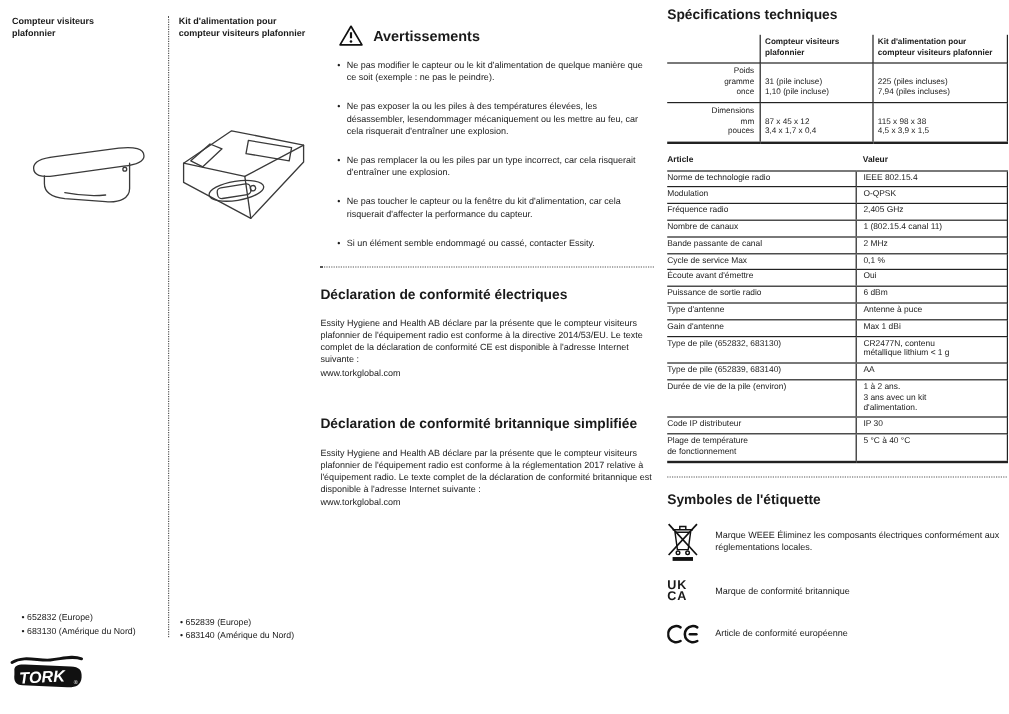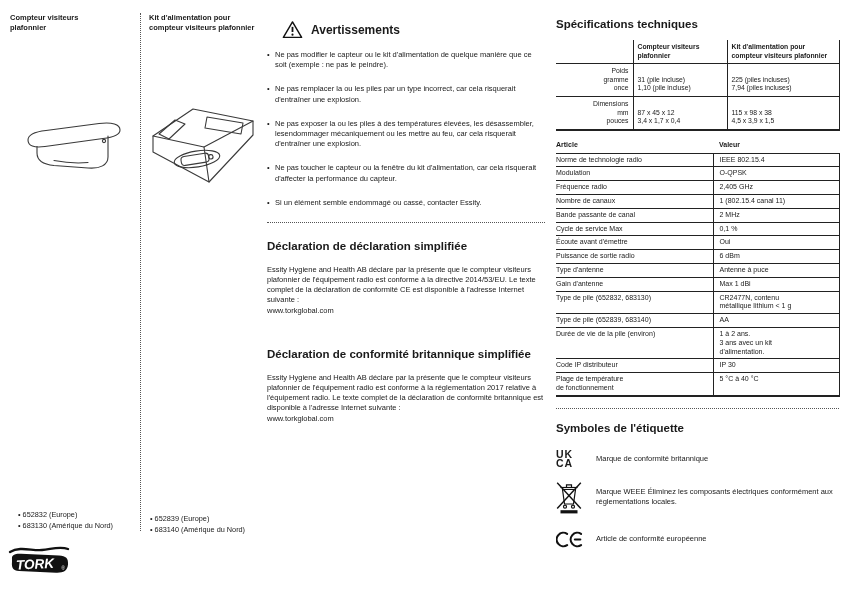--- a/index.html
+++ b/index.html
@@ -18,29 +18,29 @@
   .parts li::before{content:"• ";}
   #parts1{left:18px;top:499px;margin-top:10px;}
   #parts2{left:150px;top:513px;}
   #tork{position:absolute;left:8px;top:545px;}
 
   
   .mid{position:absolute;left:267px;top:20px;width:278px;}
   .warn-head{display:flex;align-items:center;gap:8px;margin:0 0 11px 15px;}
   .warn-title{font-size:12px;font-weight:bold;}
   .warn-list{margin:0;padding:0;list-style:none;font-size:7.5px;line-height:10.2px;}
-  .warn-list li{position:relative;padding-left:8px;margin-bottom:14px;}
+  .warn-list li{position:relative;padding-left:8px;margin-bottom:14px;margin-left:14px;}
   .warn-list li::before{content:"•";position:absolute;left:0;}
   .dotsep{border-top:1.5px dotted #555;height:0;margin-top:14px;}
   .decl-h{font-size:11.5px;font-weight:bold;line-height:13.5px;margin:17px 0 11px;}
   .body-txt{font-size:7.5px;line-height:10.3px;margin:0;}
   .link{font-size:7.5px;line-height:10.3px;margin:0;color:#1a1a1a;text-decoration:none;display:block;}
 
   
-  .right{position:absolute;left:556px;top:18px;width:283px;}
+  .right{position:absolute;left:556px;top:7px;width:283px;}
   .spec-h{font-size:11.5px;font-weight:bold;margin:0 0 10px;}
   table{border-collapse:collapse;width:100%;color:#1a1a1a;}
   .t1{font-size:6.8px;line-height:8.6px;table-layout:fixed;}
   .t1 th,.t1 td{border-right:1px solid #222;padding:3px 4px;font-weight:normal;text-align:left;vertical-align:bottom;}
   .t1 thead th{font-weight:bold;vertical-align:top;border-bottom:1px solid #222;}
   .t1 .rowlab{text-align:right;}
   .t1 tbody tr.r1 td,.t1 tbody tr.r1 th{border-bottom:1px solid #222;}
   .t1 tbody tr.r2 td,.t1 tbody tr.r2 th{border-bottom:2px solid #222;}
   .t2{margin-top:10px;font-size:7px;line-height:8.8px;table-layout:fixed;}
   .t2 thead th{text-align:left;font-weight:bold;padding:0 0 3px 0;border-bottom:1px solid #222;}
@@ -110,29 +110,29 @@
       <svg width="21" height="19" viewBox="0 0 22 20" fill="none" stroke="#111">
         <path d="M11 2 L20.6 18.3 L1.4 18.3 Z" stroke-width="1.5" stroke-linejoin="round"></path>
         <line x1="11" y1="7.2" x2="11" y2="12.6" stroke-width="1.9"></line>
         <circle cx="11" cy="15.4" r="1.15" fill="#111" stroke="none"></circle>
       </svg>
       <span class="warn-title">Avertissements</span>
     </div>
 
     <ul class="warn-list">
       <li>Ne pas modifier le capteur ou le kit d'alimentation de quelque manière que ce soit (exemple : ne pas le peindre).</li>
+      <li>Ne pas exposer la ou les piles à des températures élevées, les désassembler, lesendommager mécaniquement ou les mettre au feu, car cela risquerait d'entraîner une explosion.</li>
       <li>Ne pas remplacer la ou les piles par un type incorrect, car cela risquerait d'entraîner une explosion.</li>
-      <li>Ne pas exposer la ou les piles à des températures élevées, les désassembler, lesendommager mécaniquement ou les mettre au feu, car cela risquerait d'entraîner une explosion.</li>
       <li>Ne pas toucher le capteur ou la fenêtre du kit d'alimentation, car cela risquerait d'affecter la performance du capteur.</li>
       <li>Si un élément semble endommagé ou cassé, contacter Essity.</li>
     </ul>
 
     <div class="dotsep"></div>
 
-    <h2 class="decl-h">Déclaration de déclaration simplifiée</h2>
+    <h2 class="decl-h">Déclaration de conformité électriques</h2>
     <p class="body-txt">Essity Hygiene and Health AB déclare par la présente que le compteur visiteurs plafonnier de l'équipement radio est conforme à la directive 2014/53/EU. Le texte complet de la déclaration de conformité CE est disponible à l'adresse Internet suivante :</p>
     <a class="link">www.torkglobal.com</a>
 
     <h2 class="decl-h" style="margin-top:32px">Déclaration de conformité britannique simplifiée</h2>
     <p class="body-txt">Essity Hygiene and Health AB déclare par la présente que le compteur visiteurs plafonnier de l'équipement radio est conforme à la réglementation 2017 relative à l'équipement radio. Le texte complet de la déclaration de conformité britannique est disponible à l'adresse Internet suivante :</p>
     <a class="link">www.torkglobal.com</a>
   </div>
 
   <div class="right">
     <h2 class="spec-h">Spécifications techniques</h2>
@@ -247,45 +247,45 @@
             <td class="pre">Plage de température
 de fonctionnement</td>
             <td class="val pre">5 °C à 40 °C</td>
           </tr>
       </tbody>
     </table>
 
     <div class="dotsep" style="margin-top:11px"></div>
 
     <h2 class="sym-h">Symboles de l'étiquette</h2>
-
-    <div class="symrow" id="row-ukca">
-      <div class="icon-box">
-        <span class="ukca">UK
-CA</span>
-      </div>
-      <p class="body-txt">Marque de conformité britannique</p>
-    </div>
 
     <div class="symrow" id="row-weee">
       <div class="icon-box">
         <svg width="26" height="33" viewBox="0 0 26 33" fill="none" stroke="#111" stroke-width="1.2">
           <line x1="4.5" y1="6.5" x2="21.5" y2="6.5"></line>
           <path d="M10.5 6.5 V3.8 H15.5 V6.5"></path>
           <path d="M6.5 8.5 L8.5 23 H17.5 L19.5 8.5 Z"></path>
           <circle cx="9" cy="25.7" r="1.5"></circle>
           <circle cx="17" cy="25.7" r="1.5"></circle>
           <line x1="1.2" y1="1.8" x2="24.8" y2="27.5" stroke-width="1.4"></line>
           <line x1="24.8" y1="1.8" x2="1.2" y2="27.5" stroke-width="1.4"></line>
           <rect x="4.5" y="29.2" width="17" height="3.2" fill="#111" stroke="none"></rect>
         </svg>
       </div>
       <p class="body-txt">Marque WEEE Éliminez les composants électriques conformément aux réglementations locales.</p>
     </div>
 
+    <div class="symrow" id="row-ukca">
+      <div class="icon-box">
+        <span class="ukca">UK
+CA</span>
+      </div>
+      <p class="body-txt">Marque de conformité britannique</p>
+    </div>
+
     <div class="symrow" id="row-ce">
       <div class="icon-box">
         <svg width="27" height="17" viewBox="0 0 28 17" fill="none" stroke="#111" stroke-width="2.2" stroke-linecap="round">
           <path d="M11.5 2.6 A7 7 0 1 0 11.5 14.4"></path>
           <path d="M26 2.6 A7 7 0 1 0 26 14.4"></path>
           <line x1="19.6" y1="8.5" x2="25.2" y2="8.5"></line>
         </svg>
       </div>
       <p class="body-txt">Article de conformité européenne</p>
     </div>

